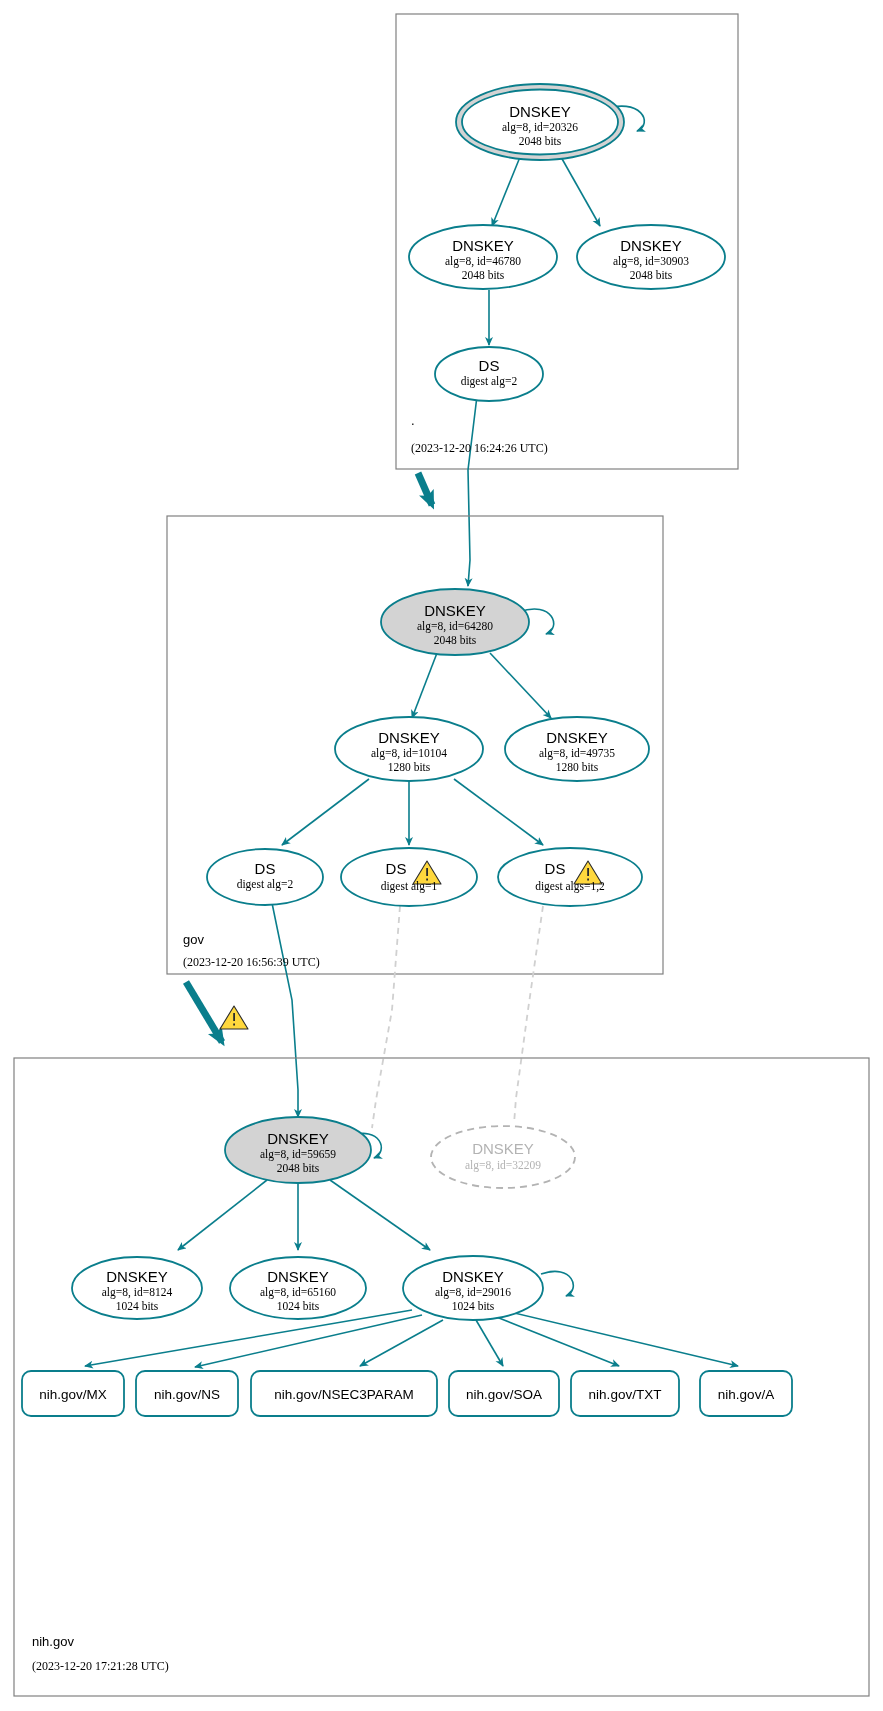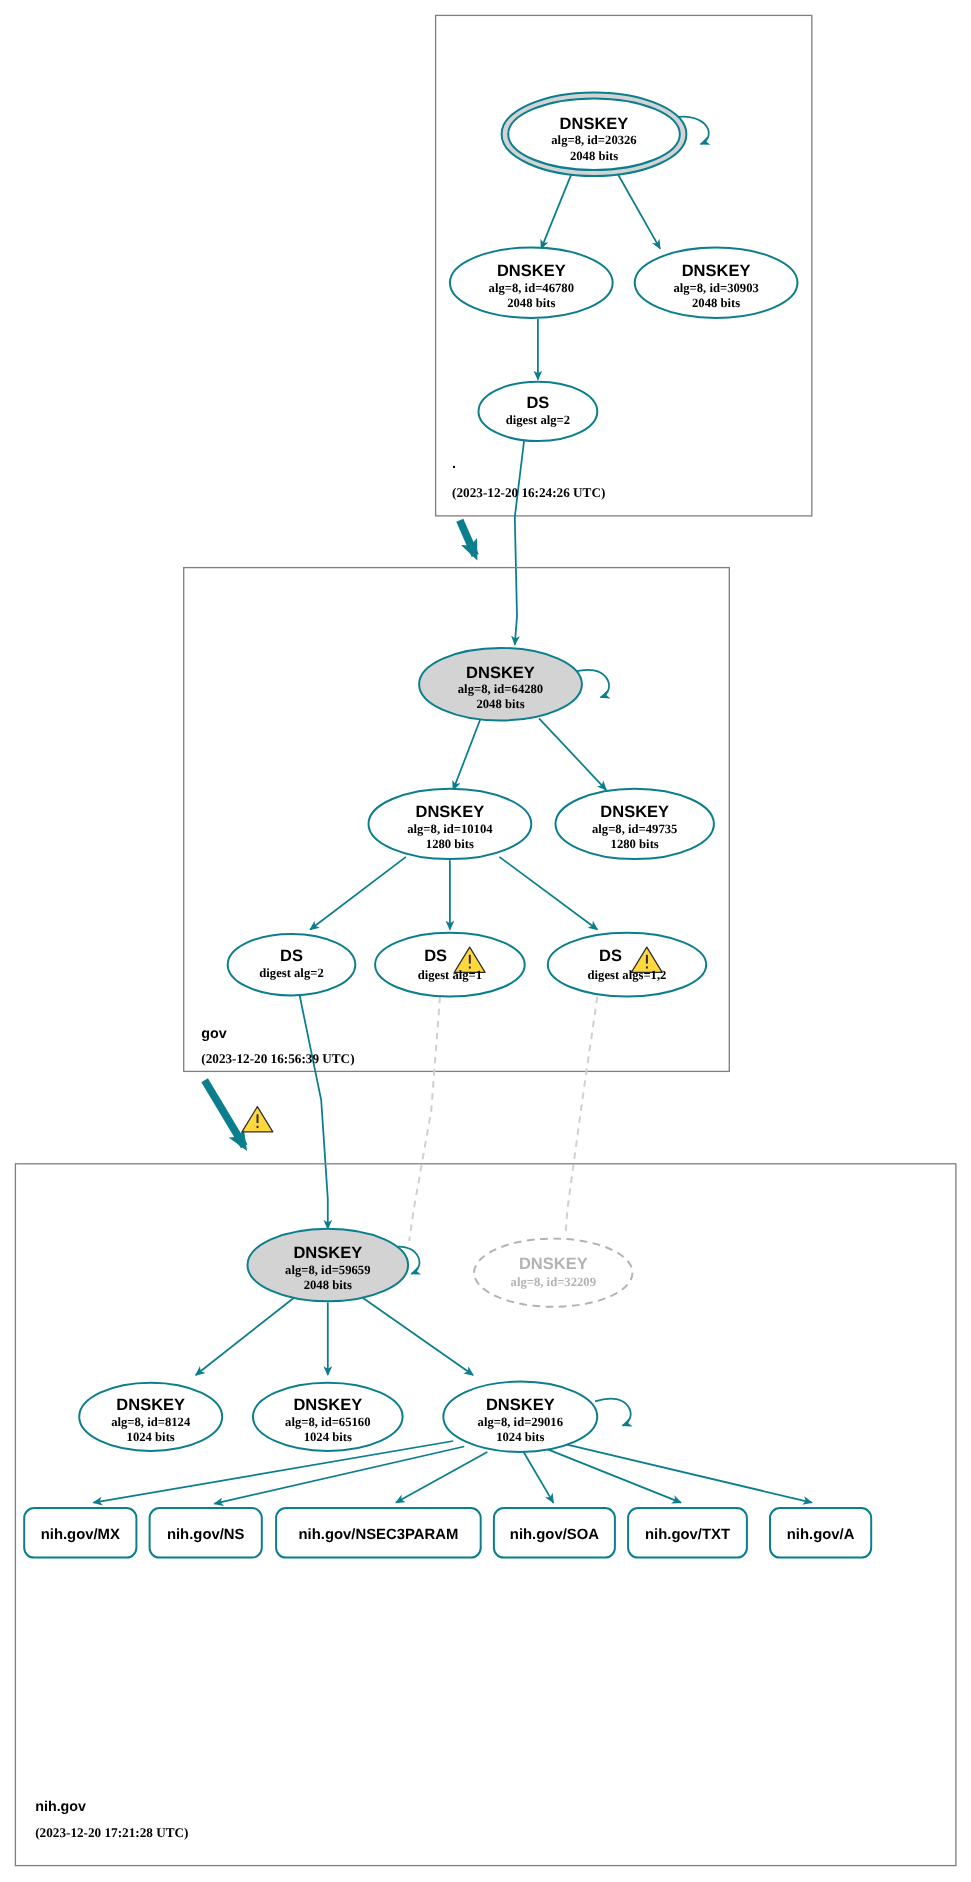--- a/index.html
+++ b/index.html
@@ -10,21 +10,20 @@
   body {
     width: 883px;
     height: 1711px;
     font-family: "Liberation Sans", sans-serif;
     overflow: hidden;
   }
   #diagram-root {
     position: relative;
     width: 883px;
     height: 1711px;
-    font-weight: bold;
   }
   svg#chain { display: block; }
   text { font-family: "Liberation Sans", sans-serif; }
   .node-title {
     font-family: "Liberation Sans", sans-serif;
     font-size: 15px;
     fill: #000000;
   }
   .node-sub {
     font-family: "Liberation Serif", serif;

